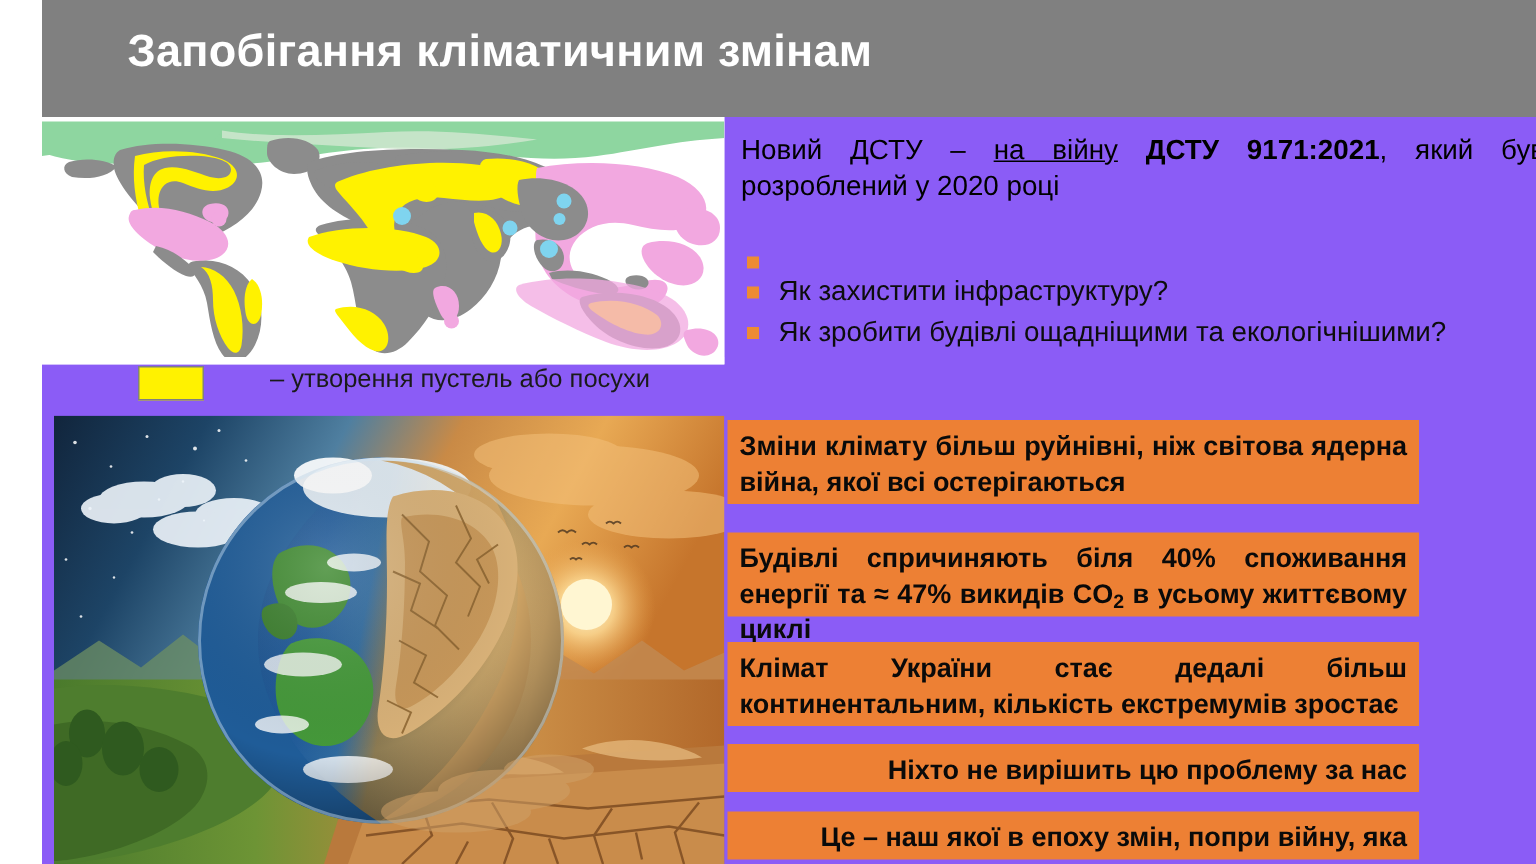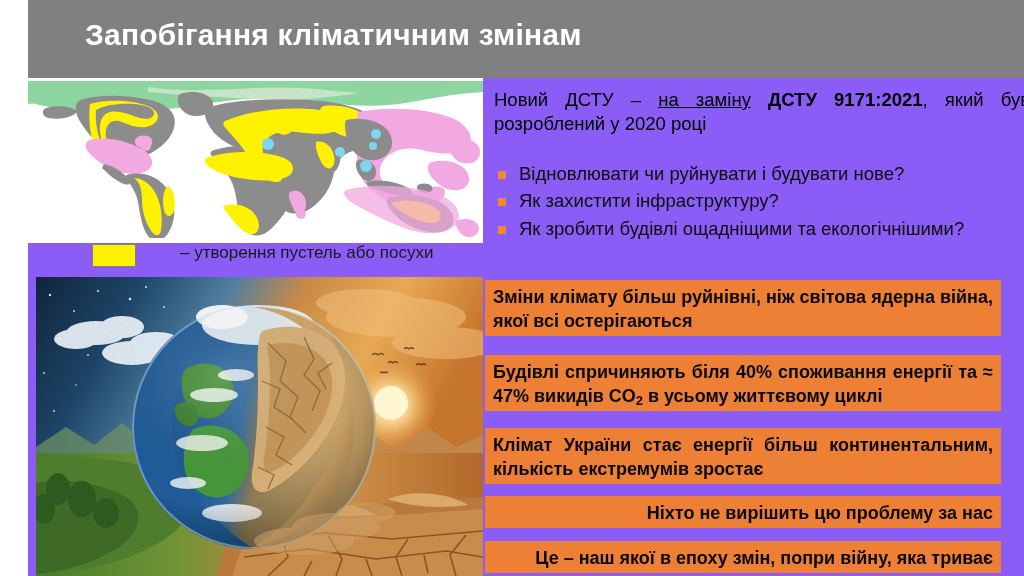--- a/index.html
+++ b/index.html
@@ -123,21 +123,21 @@
     font-size: 18.5px;
     line-height: 1.32;
     color: #0d0d0d;
     white-space: nowrap;
   }
 
   
   .callout {
     position: absolute;
     left: 457px;
-    width: 516px;
+    width: 461px;
     background: #ed8034;
     box-sizing: border-box;
     padding: 6px 8px 7px 8px;
     font-size: 18px;
     font-weight: bold;
     line-height: 1.31;
     color: #0a0a0a;
     text-align: justify;
   }
   .callout.single { text-align: right; }
@@ -388,40 +388,39 @@
       <circle cx="218" cy="150" r="121" fill="none" stroke="#cfe3f2" stroke-width="2" opacity="0.45"></circle>
 
       <g fill="#cfa168" opacity="0.55">
         <ellipse cx="300" cy="250" rx="44" ry="14"></ellipse>
         <ellipse cx="268" cy="264" rx="50" ry="14"></ellipse>
         <ellipse cx="330" cy="236" rx="30" ry="10"></ellipse>
       </g>
     </svg>
   </div>
 
-  <div id="intro-paragraph"><span>Новий ДСТУ – </span><span class="u">на заміну</span><span class="b"> ДСТУ 9171:2021</span><span>, який був розроблений у 2020 році</span></div>
+  <div id="intro-paragraph"><span>Новий ДСТУ – </span><span class="u">на війну</span><span class="b"> ДСТУ 9171:2021</span><span>, який був розроблений у 2020 році</span></div>
 
   <div id="bullet-list">
     <div class="bullet-row">
       <span class="bullet-marker"></span>
-      <span class="bullet-text">Відновлювати чи руйнувати і будувати нове?</span>
     </div>
     <div class="bullet-row">
       <span class="bullet-marker"></span>
       <span class="bullet-text">Як захистити інфраструктуру?</span>
     </div>
     <div class="bullet-row">
       <span class="bullet-marker"></span>
       <span class="bullet-text">Як зробити будівлі ощадніщими та екологічнішими?</span>
     </div>
   </div>
 
   <div class="callout" id="callout-0">Зміни клімату більш руйнівні, ніж світова ядерна війна, якої всі остерігаються</div>
 
   <div class="callout" id="callout-1"><span>Будівлі спричиняють біля 40% споживання енергії та ≈ 47% викидів CO</span><sub>2</sub><span> в усьому життєвому циклі</span></div>
 
-  <div class="callout" id="callout-2">Клімат України стає енергії більш континентальним, кількість екстремумів зростає</div>
+  <div class="callout" id="callout-2">Клімат України стає дедалі більш континентальним, кількість екстремумів зростає</div>
 
   <div class="callout single" id="callout-3">Ніхто не вирішить цю проблему за нас</div>
 
   <div class="callout single" id="callout-4">Це – наш якої в епоху змін, попри війну, яка триває</div>
 
 </div>
 
 </body></html>

